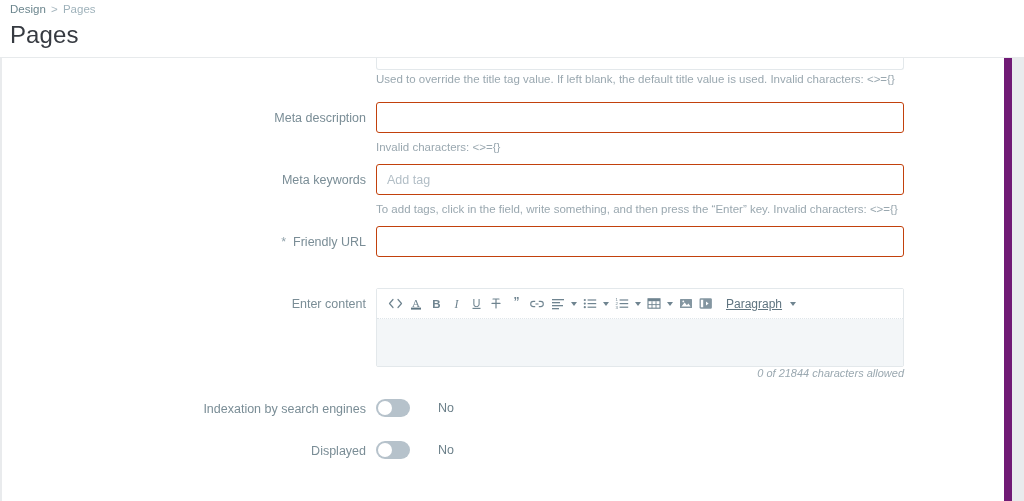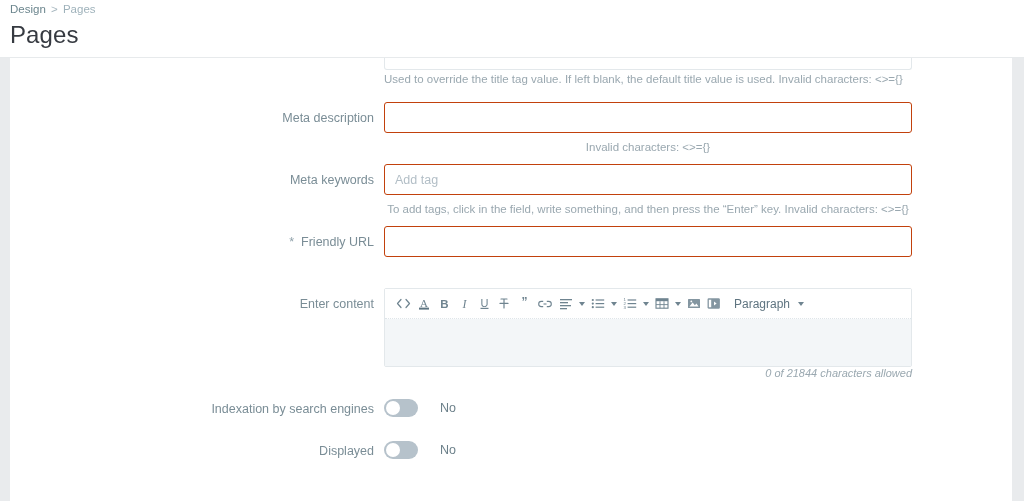--- a/index.html
+++ b/index.html
@@ -37,21 +37,21 @@
   .hbtn {
     border: 1px solid #dfe4e8; background: #fff;
     color: #6c868e; font-size: 12.5px; line-height: 14px;
     border-radius: 3px; padding: 8px 15px 9px;
     font-family: "Liberation Sans", sans-serif;
     cursor: pointer; white-space: nowrap;
   }
 
   
   .panel {
-    position: absolute; top: 58px; left: 10px;
+    position: absolute; top: 58px; left: 2px;
     width: 1002px; height: 443px;
     background: #ffffff;
   }
   .gutter-l {
     position: absolute; top: 58px; left: 0; width: 10px; height: 443px;
     background: #e9ebed;
   }
   .gutter-r {
     position: absolute; top: 58px; left: 1012px; width: 12px; height: 443px;
     background: #e9ebed;
@@ -71,21 +71,21 @@
     display: block; width: 528px; height: 31px;
     border: 1px solid #c2410c; border-radius: 3px;
     background: #fff; padding: 0 10px;
     font-size: 12.5px; color: #52606a;
     font-family: "Liberation Sans", sans-serif;
     outline: none;
   }
   .inp::placeholder { color: #b2bec6; }
   .hint {
     font-size: 11.5px; line-height: 14px; color: #9aa8b0;
-    margin-top: 7px; white-space: nowrap; text-align: center;
+    margin-top: 7px; white-space: nowrap;
   }
   .hint-top {
     position: absolute; left: 374px; top: 0;
     font-size: 11.5px; line-height: 14px; color: #9aa8b0; white-space: nowrap;
   }
   .stub-input {
     position: absolute; left: 374px; top: -14px;
     width: 528px; height: 12px;
     border: 1px solid #e3e8eb; border-top: none; border-radius: 0 0 3px 3px;
     background: #fff;
@@ -116,32 +116,33 @@
   .caret i {
     display: block; width: 0; height: 0;
     border-left: 3.5px solid transparent;
     border-right: 3.5px solid transparent;
     border-top: 4px solid #6f8490;
   }
   .tb-para {
     display: inline-flex; align-items: center; gap: 5px;
     font-size: 12px; color: #5f7480; padding: 0 6px; cursor: pointer;
     margin-left: 4px;
+    text-decoration: underline;
   }
   .editor-body {
     height: 47px; background: #f3f6f8;
   }
   .counter {
     width: 528px; text-align: right;
     font-size: 11px; font-style: italic; color: #9aa8b0;
     margin-top: 0;
   }
 
   
-  .toggle-wrap { display: flex; align-items: center; gap: 22px; }
+  .toggle-wrap { display: flex; align-items: center; gap: 28px; }
   .switch {
     position: relative; width: 34px; height: 18px;
     border-radius: 10px; background: #b6c2cb; cursor: pointer;
     flex: none;
   }
   .switch .knob {
     position: absolute; top: 2px; left: 2px;
     width: 14px; height: 14px; border-radius: 50%;
     background: #ffffff;
   }

